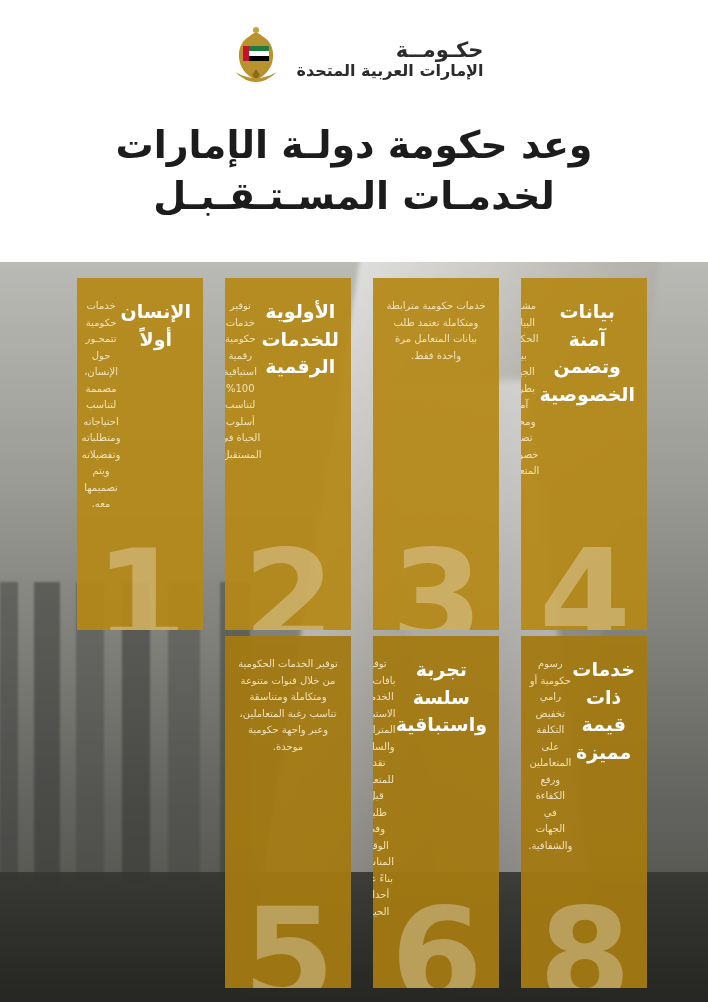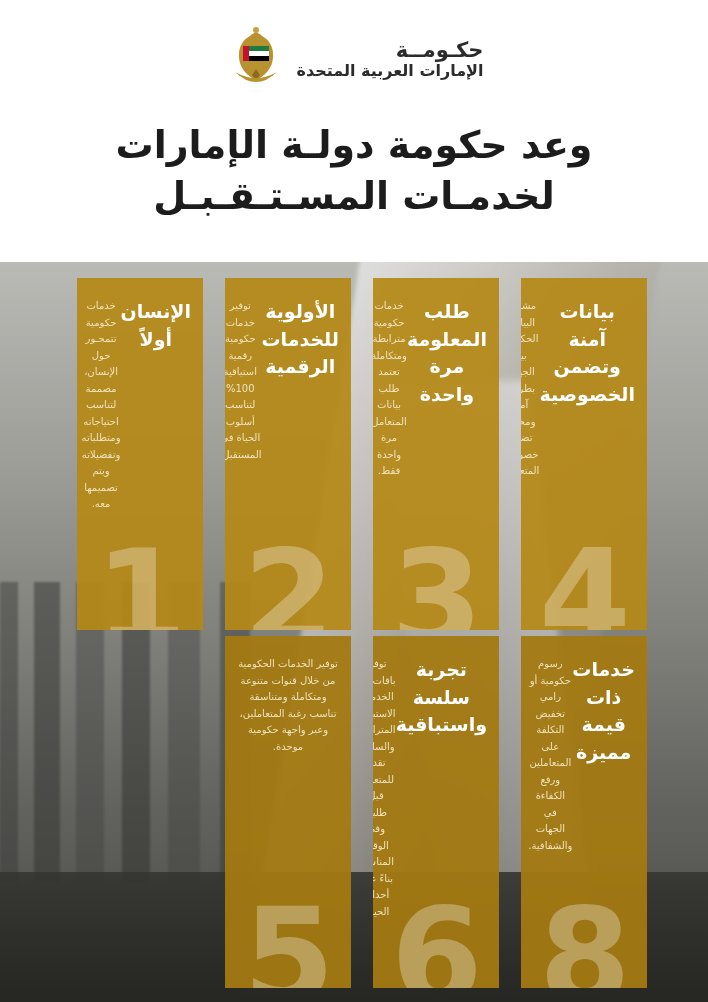--- a/index.html
+++ b/index.html
@@ -213,21 +213,20 @@
 
 <div class="grid">
 
   <div class="card">
     <div class="card-title">بيانات آمنة وتضمن الخصوصية</div>
     <div class="card-desc">مشاركة البيانات الحكومية بين الجهات بطريقة آمنة ومحمية تضمن خصوصية المتعامل.</div>
     <div class="card-num">4</div>
   </div>
 
   <div class="card">
-    <div class="card-title">طلب المعلومة مرة واحدة</div>
     <div class="card-desc">خدمات حكومية مترابطة ومتكاملة تعتمد طلب بيانات المتعامل مرة واحدة فقط.</div>
     <div class="card-num">3</div>
   </div>
 
   <div class="card">
     <div class="card-title">الأولوية للخدمات الرقمية</div>
     <div class="card-desc">توفير خدمات حكومية رقمية استباقية 100% لتناسب أسلوب الحياة في المستقبل.</div>
     <div class="card-num">2</div>
   </div>
 

